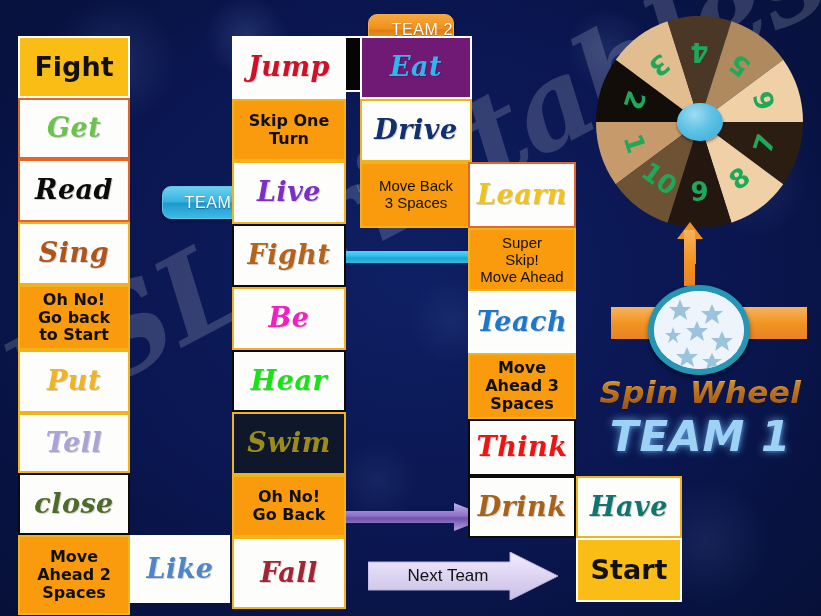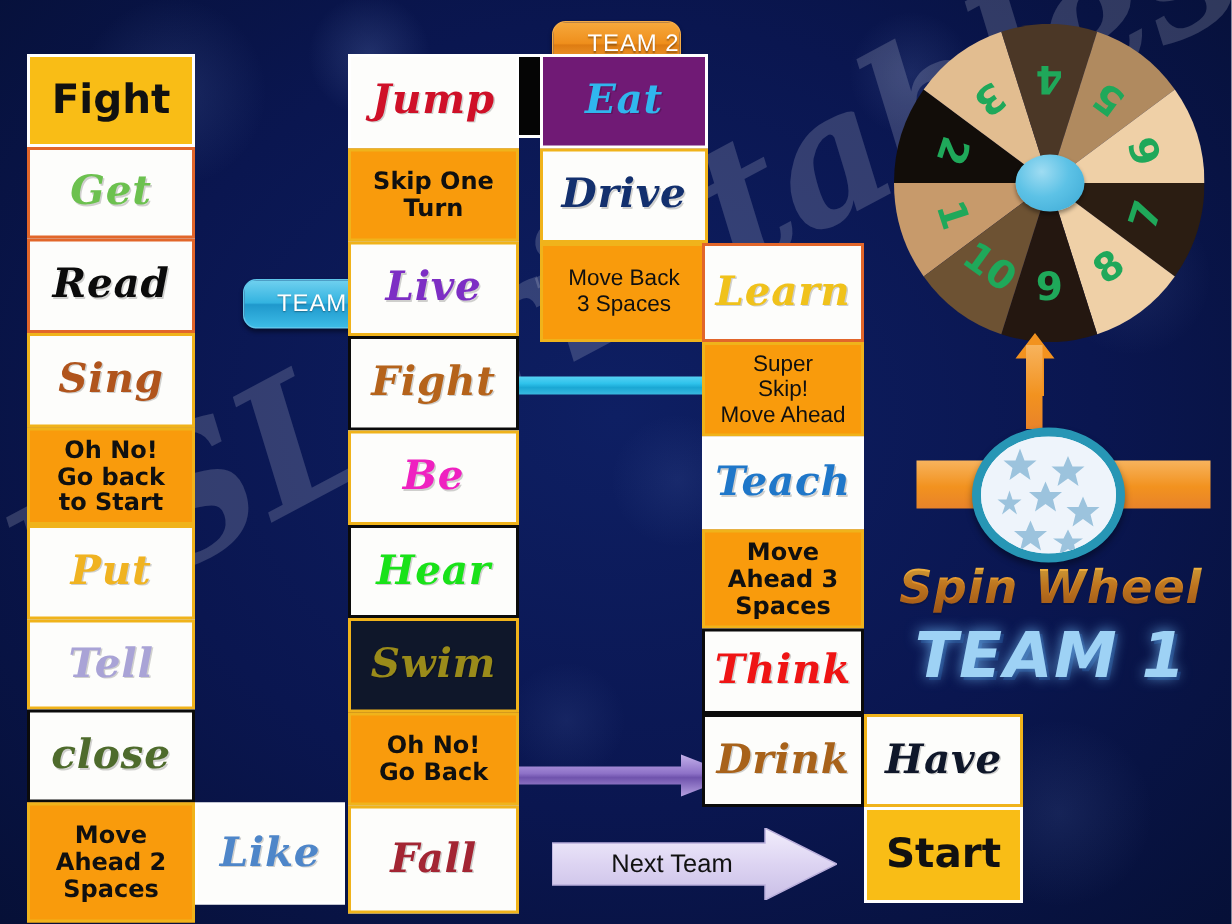--- a/index.html
+++ b/index.html
@@ -338,18 +338,18 @@
     <div class="cell" style="left: 468px; top: 353px; width: 108px; height: 66px; background: rgb(249, 155, 12); border-color: rgb(240, 179, 27);">
       <span class="instr" style="color: rgb(16, 16, 16);">Move<br>Ahead 3<br>Spaces</span>
     </div>
     <div class="cell" style="left: 468px; top: 419px; width: 108px; height: 57px; background: rgb(253, 253, 251); border-color: rgb(11, 11, 11);">
       <span class="word" style="color: rgb(239, 20, 20);">Think</span>
     </div>
     <div class="cell" style="left: 468px; top: 476px; width: 108px; height: 62px; background: rgb(253, 253, 251); border-color: rgb(11, 11, 11);">
       <span class="word" style="color: rgb(168, 98, 26);">Drink</span>
     </div>
     <div class="cell" style="left: 576px; top: 476px; width: 106px; height: 62px; background: rgb(253, 253, 251); border-color: rgb(240, 179, 27);">
-      <span class="word" style="color: #0f172a;">Have</span>
+      <span class="word" style="color: #0f766e;">Have</span>
     </div>
     <div class="cell" style="left: 576px; top: 538px; width: 106px; height: 64px; background: rgb(249, 189, 22); border-color: rgb(255, 255, 255);">
       <span class="word finish" style="color: rgb(17, 17, 17);">Start</span>
     </div>
   </div>
 
 </body></html>

